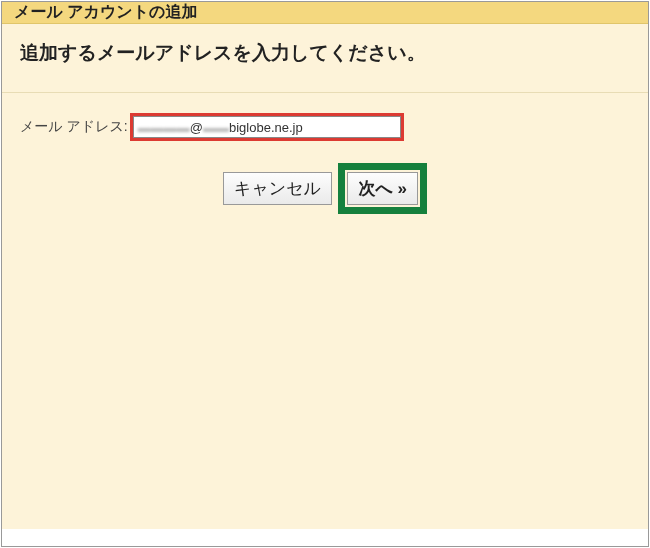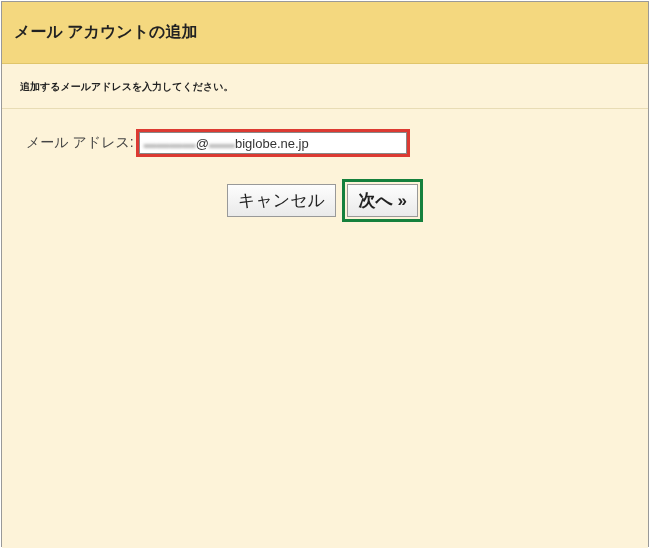--- a/index.html
+++ b/index.html
@@ -15,40 +15,40 @@
       overflow: hidden;
     }
     .outer {
       border: 1px solid #999;
       width: 648px;
       height: 546px;
       margin: 1px;
     }
     .header {
       background: #f4d87f;
-      padding: 20px 12px;
+      padding: 0 12px;
       font-size: 16px;
       font-weight: bold;
       color: #222;
       border-bottom: 1px solid #e0c56a;
     }
     .content {
       background: #fdf3d9;
       height: calc(100% - 39px);
       padding: 0;
     }
     .instruction {
-      padding: 16px 18px 14px 18px;
-      font-size: 10px;
+      padding: 16px 18px 26px 18px;
+      font-size: 19px;
       font-weight: bold;
       color: #222;
       border-bottom: 1px solid #e8dcb5;
     }
     .form-area {
-      padding: 20px 24px;
+      padding: 20px 18px;
     }
     .form-row {
       display: flex;
       align-items: center;
       gap: 2px;
     }
     .label {
       font-size: 14px;
       color: #444;
       white-space: nowrap;
@@ -75,21 +75,21 @@
     .btn {
       font-size: 17px;
       padding: 4px 10px;
       background: linear-gradient(#fdfdfd, #eaeaea);
       border: 1px solid #999;
       color: #222;
       cursor: pointer;
       font-family: inherit;
     }
     .highlight-btn {
-      border: 3px solid #15803d;
+      border: 7px solid #15803d;
       display: inline-block;
       padding: 2px;
       margin-left: 2px;
     }
     .btn-primary {
       font-weight: bold;
     }
     .blur-part {
       color: #bbb;
       filter: blur(1.5px);

